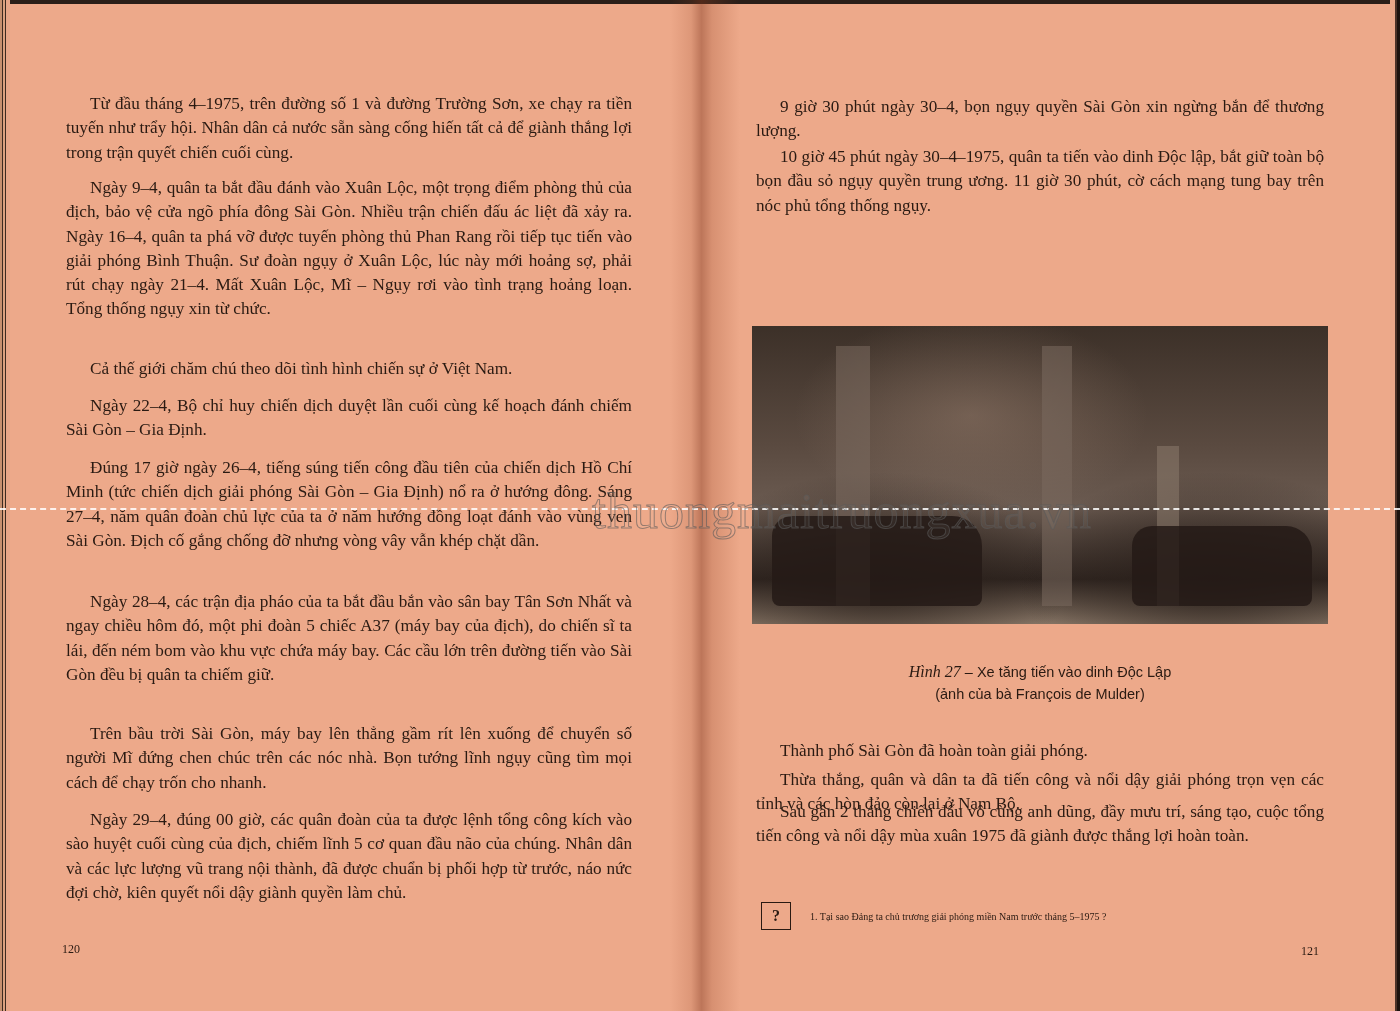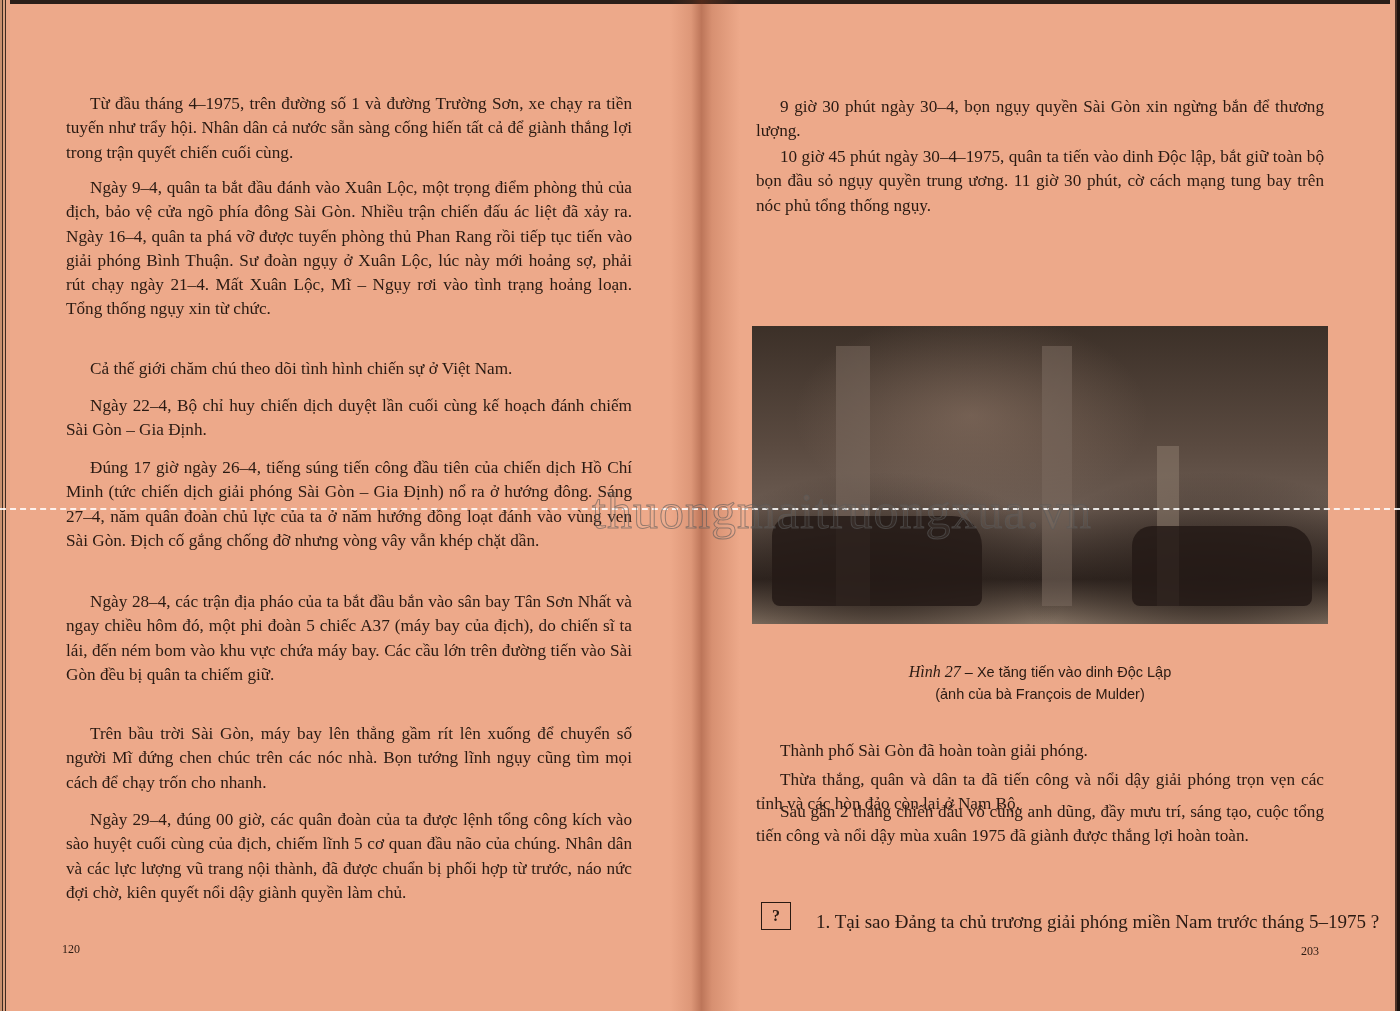--- a/index.html
+++ b/index.html
@@ -35,21 +35,21 @@
       linear-gradient(180deg, #3c3028 0%, #5a4a40 40%, #6a5a50 60%, #2f2520 85%, #8a7868 100%);
   }
   .photo .gate-l { position:absolute; left:84px; top:20px; width:34px; height:260px; background:#7a6a5e; opacity:.55; }
   .photo .gate-r { position:absolute; left:290px; top:20px; width:30px; height:260px; background:#7a6a5e; opacity:.55; }
   .photo .gate-r2 { position:absolute; left:405px; top:120px; width:22px; height:160px; background:#8a7a6c; opacity:.55; }
   .photo .tank-l { position:absolute; left:20px; top:190px; width:210px; height:90px; background:#241a16; border-radius:20px 30px 8px 8px; opacity:.85; }
   .photo .tank-r { position:absolute; left:380px; top:200px; width:180px; height:80px; background:#241a16; border-radius:20px 26px 8px 8px; opacity:.85; }
   .caption { position:absolute; left:0; width:568px; top:661px; text-align:center; font-family:"Liberation Sans","DejaVu Sans",sans-serif; font-size:14.5px; line-height:22px; color:#2a1a12; }
   .caption i { font-family:"Liberation Serif", serif; font-size:16px; }
   .qbox { position:absolute; left:5px; top:902px; width:28px; height:26px; border:1.5px solid #2a1a12; text-align:center; font-weight:bold; font-size:16px; line-height:26px; }
-  .qtext { position:absolute; left:60px; top:911px; font-size:19px; white-space:nowrap; }
+  .qtext { position:absolute; left:54px; top:911px; font-size:10px; white-space:nowrap; }
   .watermark {
     position:absolute; left:0; top:508px; width:1400px; height:0;
     border-top: 2px dashed rgba(255,255,255,0.85);
   }
   .wm-text {
     position:absolute; left:592px; top:482px;
     font-family:Liberation Serif, serif; font-size:50px; letter-spacing:1px;
     color: rgba(255,255,255,0.05); -webkit-text-stroke: 1px rgba(90,90,90,0.6);
     white-space:nowrap;
   }
@@ -118,18 +118,18 @@
     <div class="para" style="top:768px">
         <p>Thừa thắng, quân và dân ta đã tiến công và nổi dậy giải phóng trọn vẹn các tỉnh và các hòn đảo còn lại ở Nam Bộ.</p>
       </div>
     <div class="para" style="top:800px">
         <p>Sau gần 2 tháng chiến đấu vô cùng anh dũng, đầy mưu trí, sáng tạo, cuộc tổng tiến công và nổi dậy mùa xuân 1975 đã giành được thắng lợi hoàn toàn.</p>
       </div>
 
     <div class="qbox">?</div>
     <div class="qtext">1. Tại sao Đảng ta chủ trương giải phóng miền Nam trước tháng 5–1975 ?</div>
 
-    <div class="page-num" style="left:545px; top:944px">203</div>
+    <div class="page-num" style="left:545px; top:944px">121</div>
   </div>
 
   <div class="watermark"></div>
   <div class="wm-text">thuongmaitruongxua.vn</div>
 </div>
 
 </body></html>

